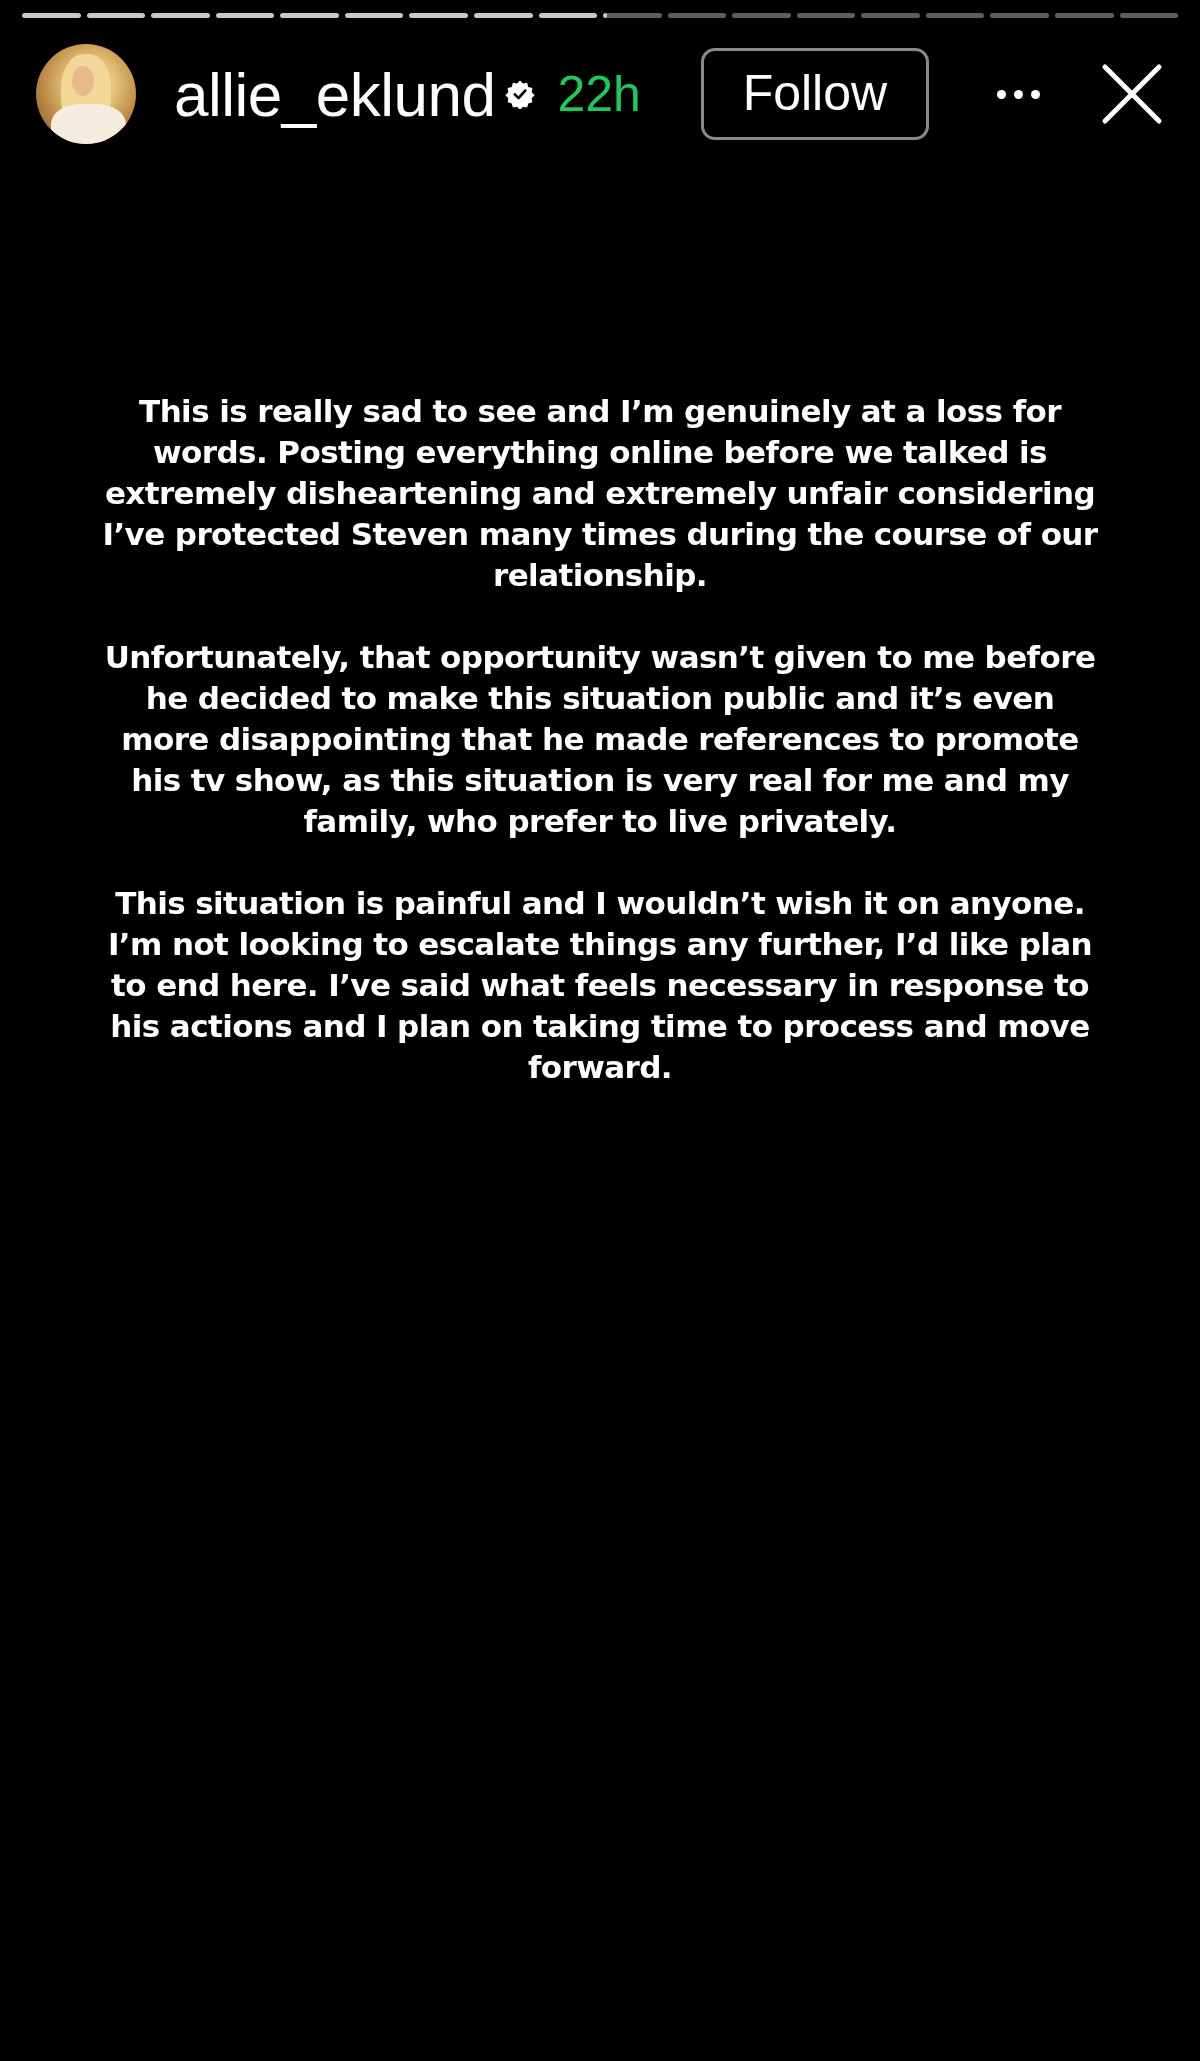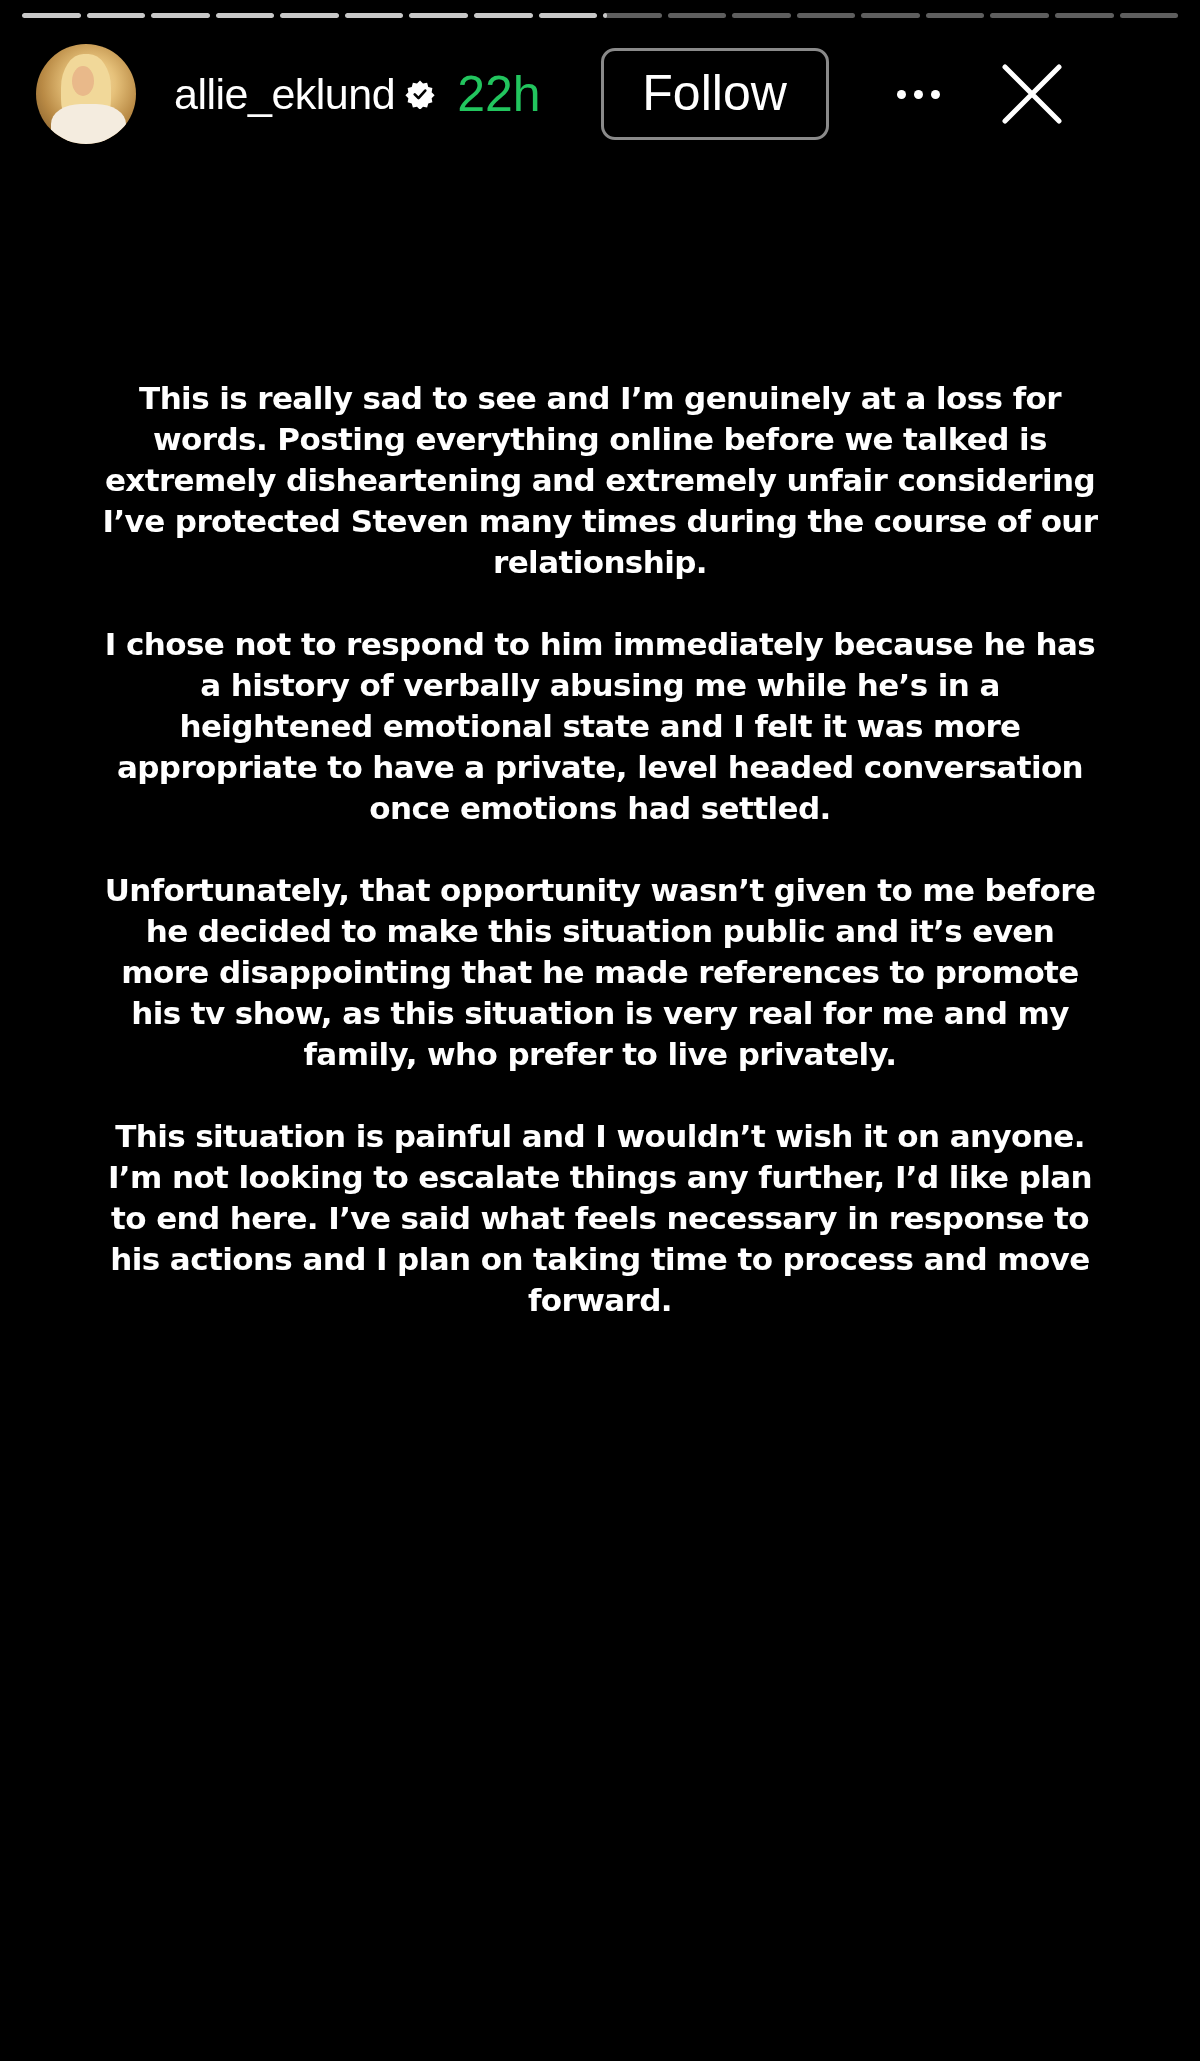--- a/index.html
+++ b/index.html
@@ -30,41 +30,41 @@
     }
     .avatar .face {
       position: absolute; left: 36px; top: 22px; width: 22px; height: 30px; border-radius: 50%;
       background: #e9b98a;
     }
     .avatar .shirt {
       position: absolute; left: 15px; top: 60px; width: 75px; height: 50px; border-radius: 40% 40% 0 0;
       background: #f4ecdf;
     }
     .username {
-      margin-left: 38px; font-size: 43px; font-weight: 400; color: #fff; letter-spacing: -0.5px;
+      margin-left: 38px; font-size: 62px; font-weight: 400; color: #fff; letter-spacing: -0.5px;
     }
     .verified { margin-left: 10px; width: 30px; height: 30px; display: inline-block; }
     .time { margin-left: 22px; font-size: 50px; color: #22c55e; }
     .follow-btn {
       margin-left: 60px; height: 92px; width: 228px; box-sizing: border-box;
       border: 3px solid #8a8a8a; border-radius: 14px; background: transparent;
       color: #fff; font-size: 50px; font-family: "Liberation Sans", sans-serif;
       display: flex; align-items: center; justify-content: center; padding-bottom: 4px;
     }
     .more-btn {
       margin-left: 60px; width: 60px; height: 60px; display: flex; align-items: center; justify-content: center;
     }
     .more-btn span { width: 9px; height: 9px; border-radius: 50%; background: #fff; margin: 0 4px; display: inline-block; }
     .close-btn { margin-left: 50px; width: 66px; height: 66px; }
     .story-text {
       position: absolute; top: 378px; left: 100px; right: 100px;
       text-align: center; font-family: "DejaVu Sans", sans-serif; font-weight: bold;
       font-size: 31px; line-height: 41px; color: #fff; letter-spacing: -0.6px;
     }
-    .story-text p { margin: 0 0 41px 0; }
+    .story-text p { margin: 13px 0 41px 0; }
   </style>
 </head>
 <body>
 
 <div class="progress" id="progress">
     <div class="seg" style="background: rgb(94, 94, 94);">
       <div class="fill" style="background: rgb(200, 200, 200); width: 100%;"></div>
     </div>
     <div class="seg" style="background: rgb(94, 94, 94);">
       <div class="fill" style="background: rgb(200, 200, 200); width: 100%;"></div>
@@ -137,16 +137,15 @@
     <span></span>
     <span></span>
   </div>
   <svg class="close-btn" viewBox="0 0 66 66">
     <path d="M6 6L60 60M60 6L6 60" stroke="#fff" stroke-width="5" stroke-linecap="round"></path>
   </svg>
 </div>
 
 <div class="story-text">
   <p>This is really sad to see and I’m genuinely at a loss for words. Posting everything online before we talked is extremely disheartening and extremely unfair considering I’ve protected Steven many times during the course of our relationship.</p>
-  <p>I chose not to respond to him immediately because he has a history of verbally abusing me while he’s in a heightened emotional state and I felt it was more appropriate to have a private, level headed conversation once emotions had settled.</p>
   <p>Unfortunately, that opportunity wasn’t given to me before he decided to make this situation public and it’s even more disappointing that he made references to promote his tv show, as this situation is very real for me and my family, who prefer to live privately.</p>
   <p>This situation is painful and I wouldn’t wish it on anyone. I’m not looking to escalate things any further, I’d like plan to end here. I’ve said what feels necessary in response to his actions and I plan on taking time to process and move forward.</p>
 </div>
 
 </body></html>

